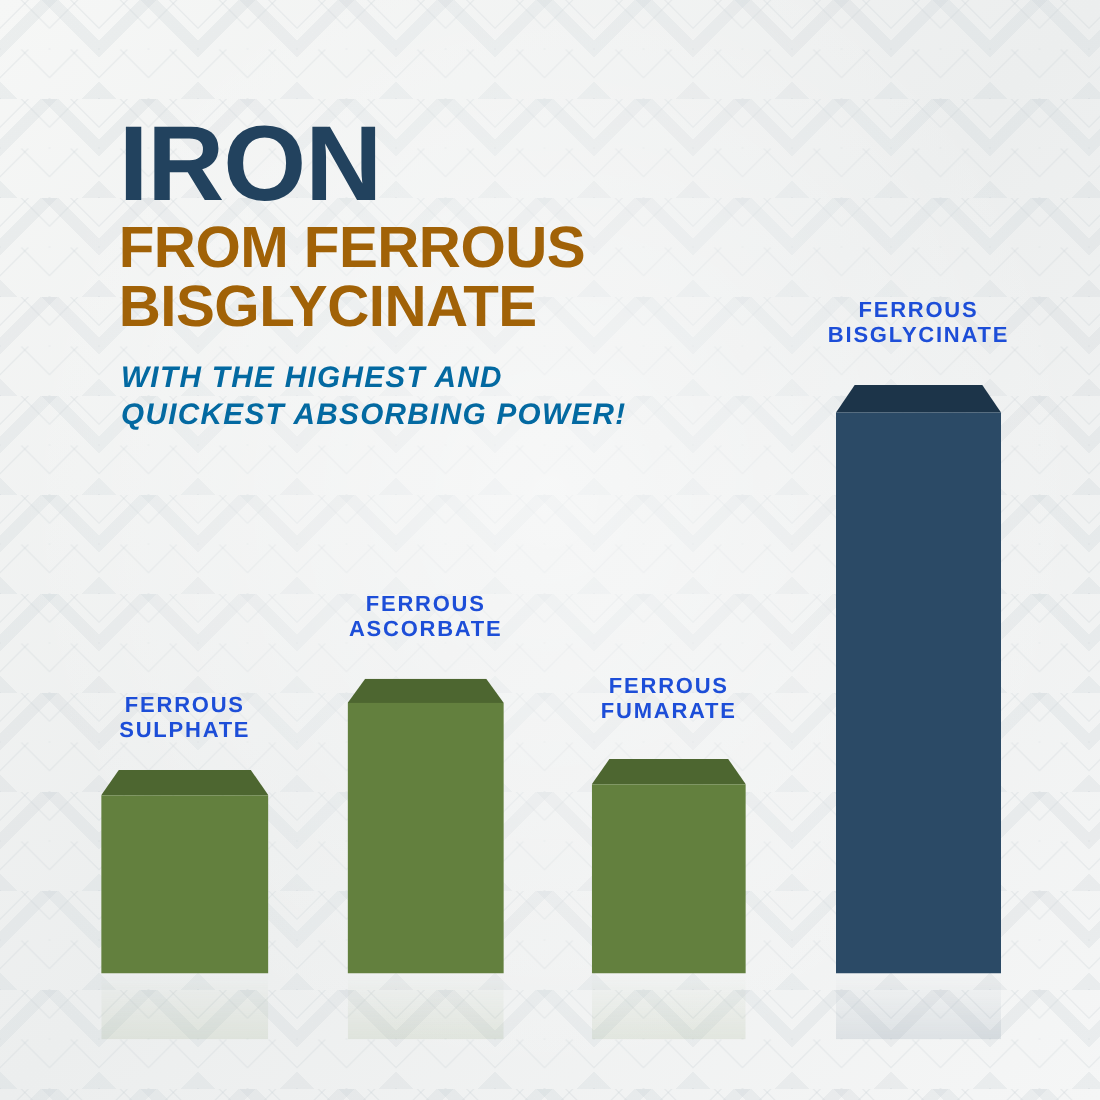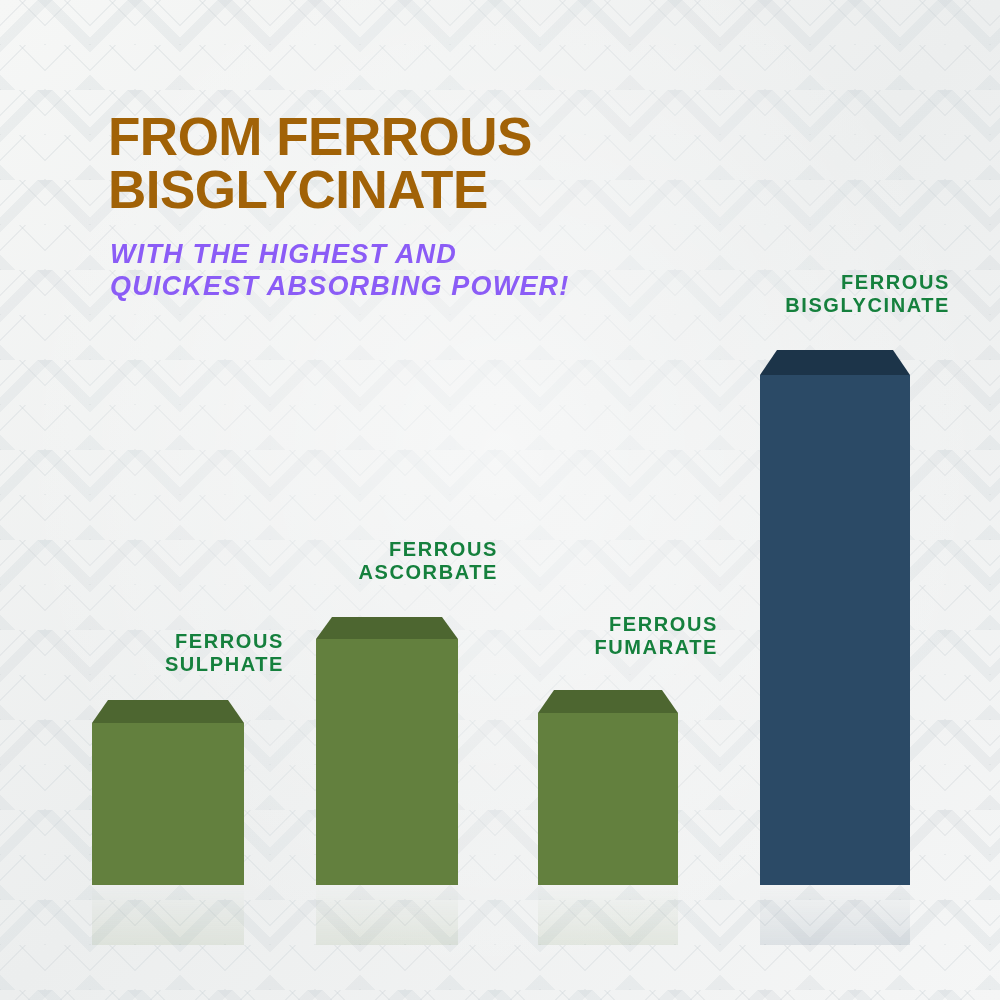--- a/index.html
+++ b/index.html
@@ -78,43 +78,43 @@
     margin: 6px 0 0 0;
     white-space: pre-line;
   }
   .tagline {
     margin: 22px 0 0 2px;
     font-size: 27px;
     line-height: 1.2;
     font-weight: bold;
     font-style: italic;
     letter-spacing: 1.2px;
-    color: #8b5cf6;
+    color: #0369a1;
     white-space: pre-line;
   }
 
   
   .chart {
     position: absolute;
     left: 0;
     top: 0;
     width: 1000px;
     height: 1000px;
   }
   .bar-group {
     position: absolute;
   }
   .bar-label {
     position: absolute;
-    text-align: right;
+    text-align: center;
     font-size: 20px;
     line-height: 1.15;
     font-weight: bold;
     letter-spacing: 1.6px;
-    color: #15803d;
+    color: #1d4ed8;
     white-space: pre-line;
     width: 100%;
     left: 0;
   }
   .bar-reflection {
     position: absolute;
     left: 0;
     width: 100%;
     opacity: 0.20;
     transform: scaleY(-1);
@@ -125,20 +125,21 @@
 </style>
 </head>
 <body>
 
 <div id="poster">
 
   <div class="bg-pattern"></div>
   <div class="bg-vignette"></div>
 
   <div class="headline">
+    <h1 class="title-main">IRON</h1>
     <h2 class="title-sub">FROM FERROUS
 BISGLYCINATE</h2>
     <p class="tagline">WITH THE HIGHEST AND
 QUICKEST ABSORBING POWER!</p>
   </div>
 
   <div class="chart" id="chart-root">
       <div class="bar-group" style="left: 92px; top: 0px; width: 152px; height: 1000px;">
         <div class="bar-label" style="top: 630px; width: 232px; left: -40px;">FERROUS
 SULPHATE</div>

